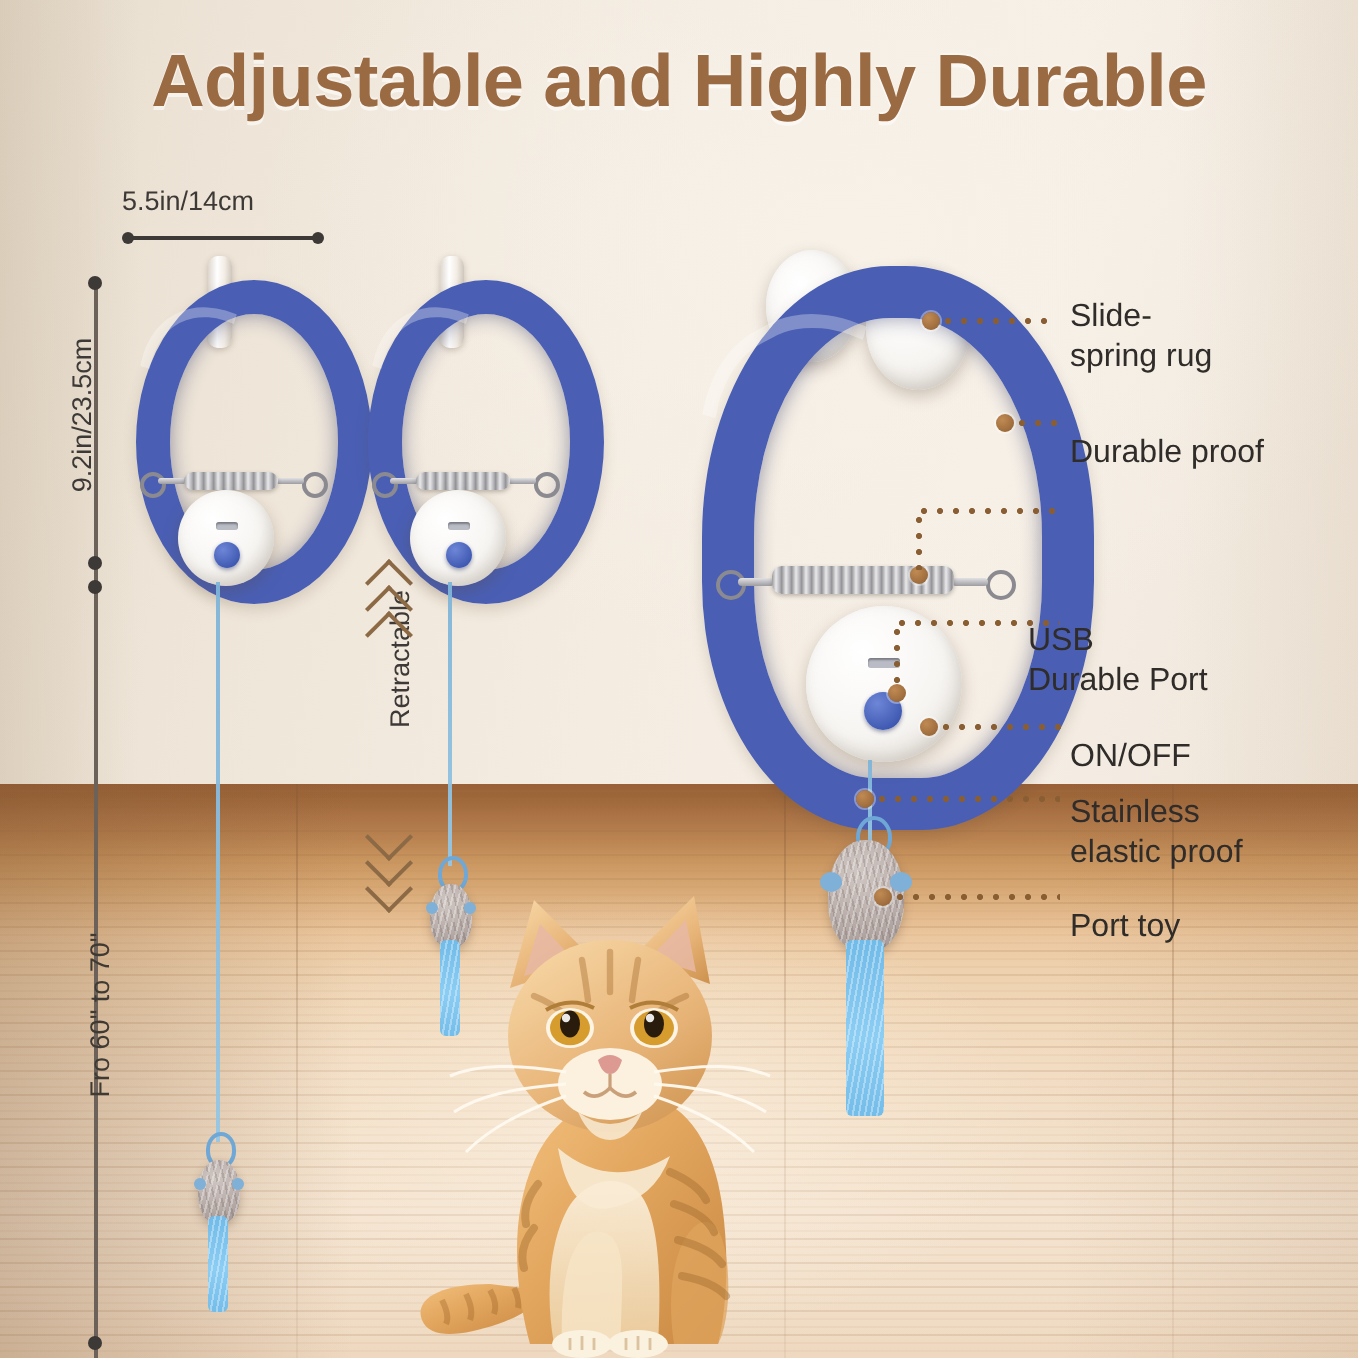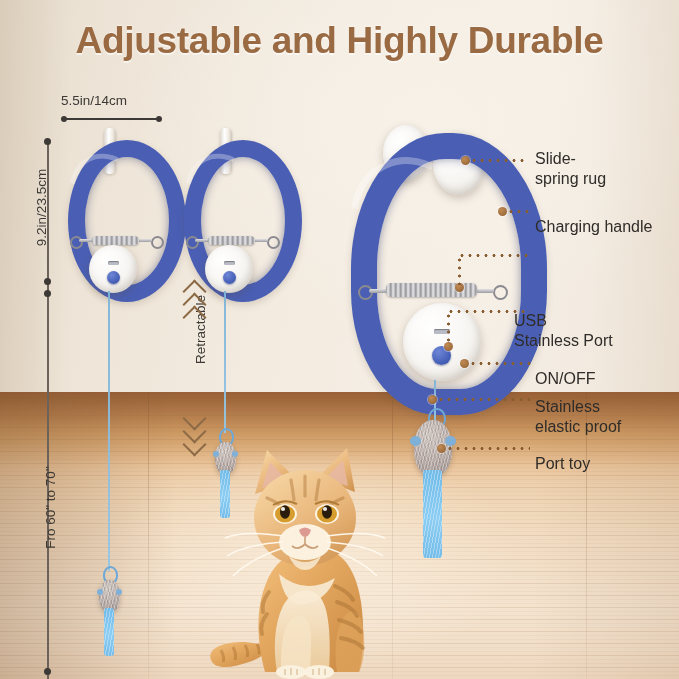--- a/index.html
+++ b/index.html
@@ -350,33 +350,33 @@
   <div class="dot-marker" style="left:461px;top:156px;"></div>
   <div class="leader" style="left:470px;top:159px;width:57px;"></div>
   <div class="callout-text" style="left:535px;top:133px;">
     <div>Slide-</div>
     <div>spring rug</div>
   </div>
 
   <div class="dot-marker" style="left:498px;top:207px;"></div>
   <div class="leader" style="left:507px;top:210px;width:22px;"></div>
   <div class="callout-text" style="left:535px;top:201px;">
-    <div>Charging handle</div>
+    <div>Durable proof</div>
   </div>
 
   <div class="dot-marker" style="left:455px;top:283px;"></div>
   <div class="leader-v" style="left:458px;top:256px;height:29px;"></div>
   <div class="leader" style="left:458px;top:254px;width:72px;"></div>
 
   <div class="dot-marker" style="left:444px;top:342px;"></div>
   <div class="leader-v" style="left:447px;top:312px;height:32px;"></div>
   <div class="leader" style="left:447px;top:310px;width:83px;"></div>
   <div class="callout-text" style="left:514px;top:295px;">
     <div>USB</div>
-    <div>Stainless Port</div>
+    <div>Durable Port</div>
   </div>
 
   <div class="dot-marker" style="left:460px;top:359px;"></div>
   <div class="leader" style="left:469px;top:362px;width:62px;"></div>
   <div class="callout-text" style="left:535px;top:353px;">
     <div>ON/OFF</div>
   </div>
 
   <div class="dot-marker" style="left:428px;top:395px;"></div>
   <div class="leader" style="left:437px;top:398px;width:93px;"></div>

